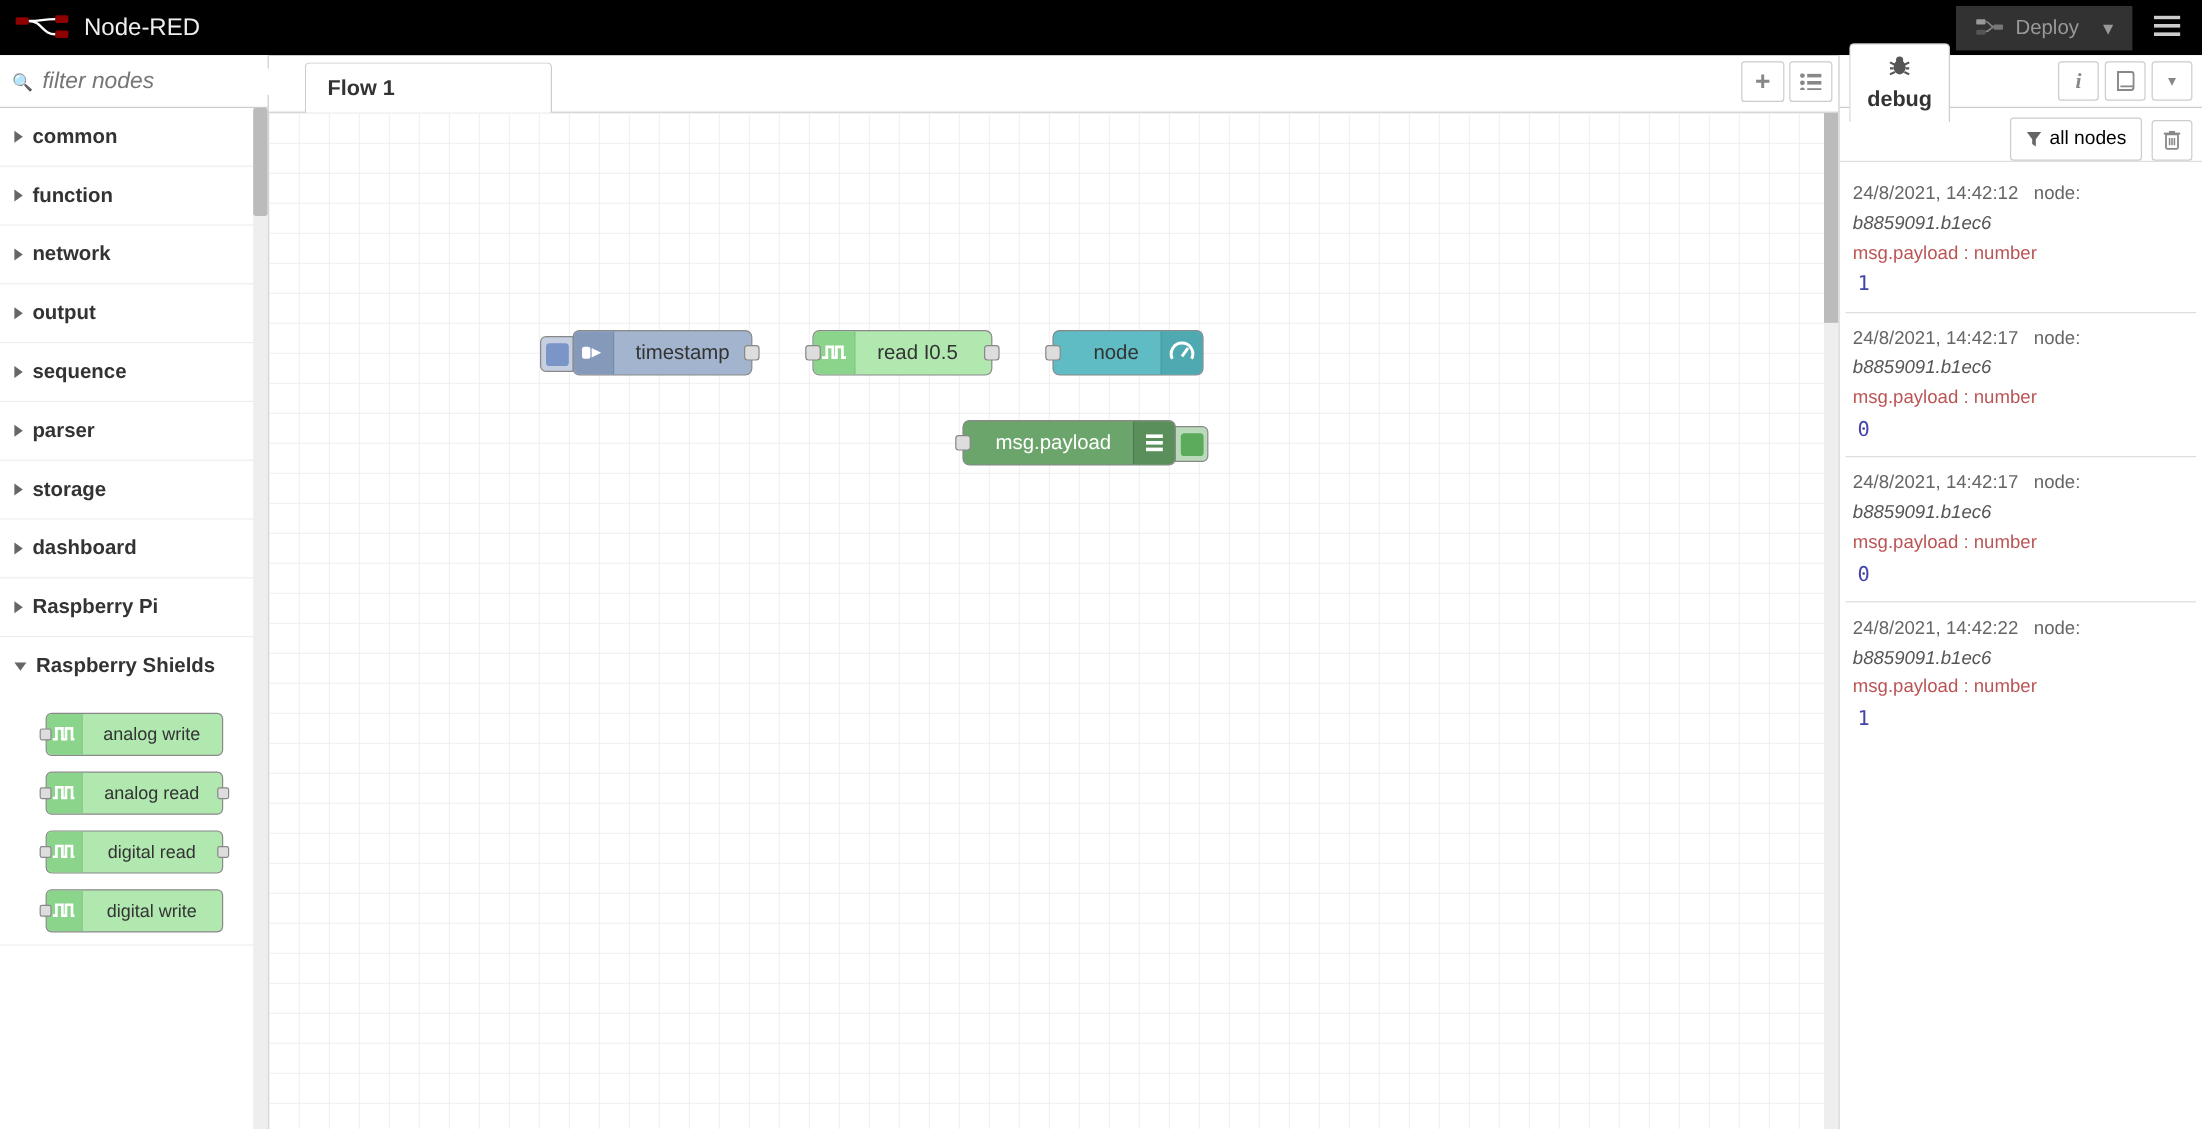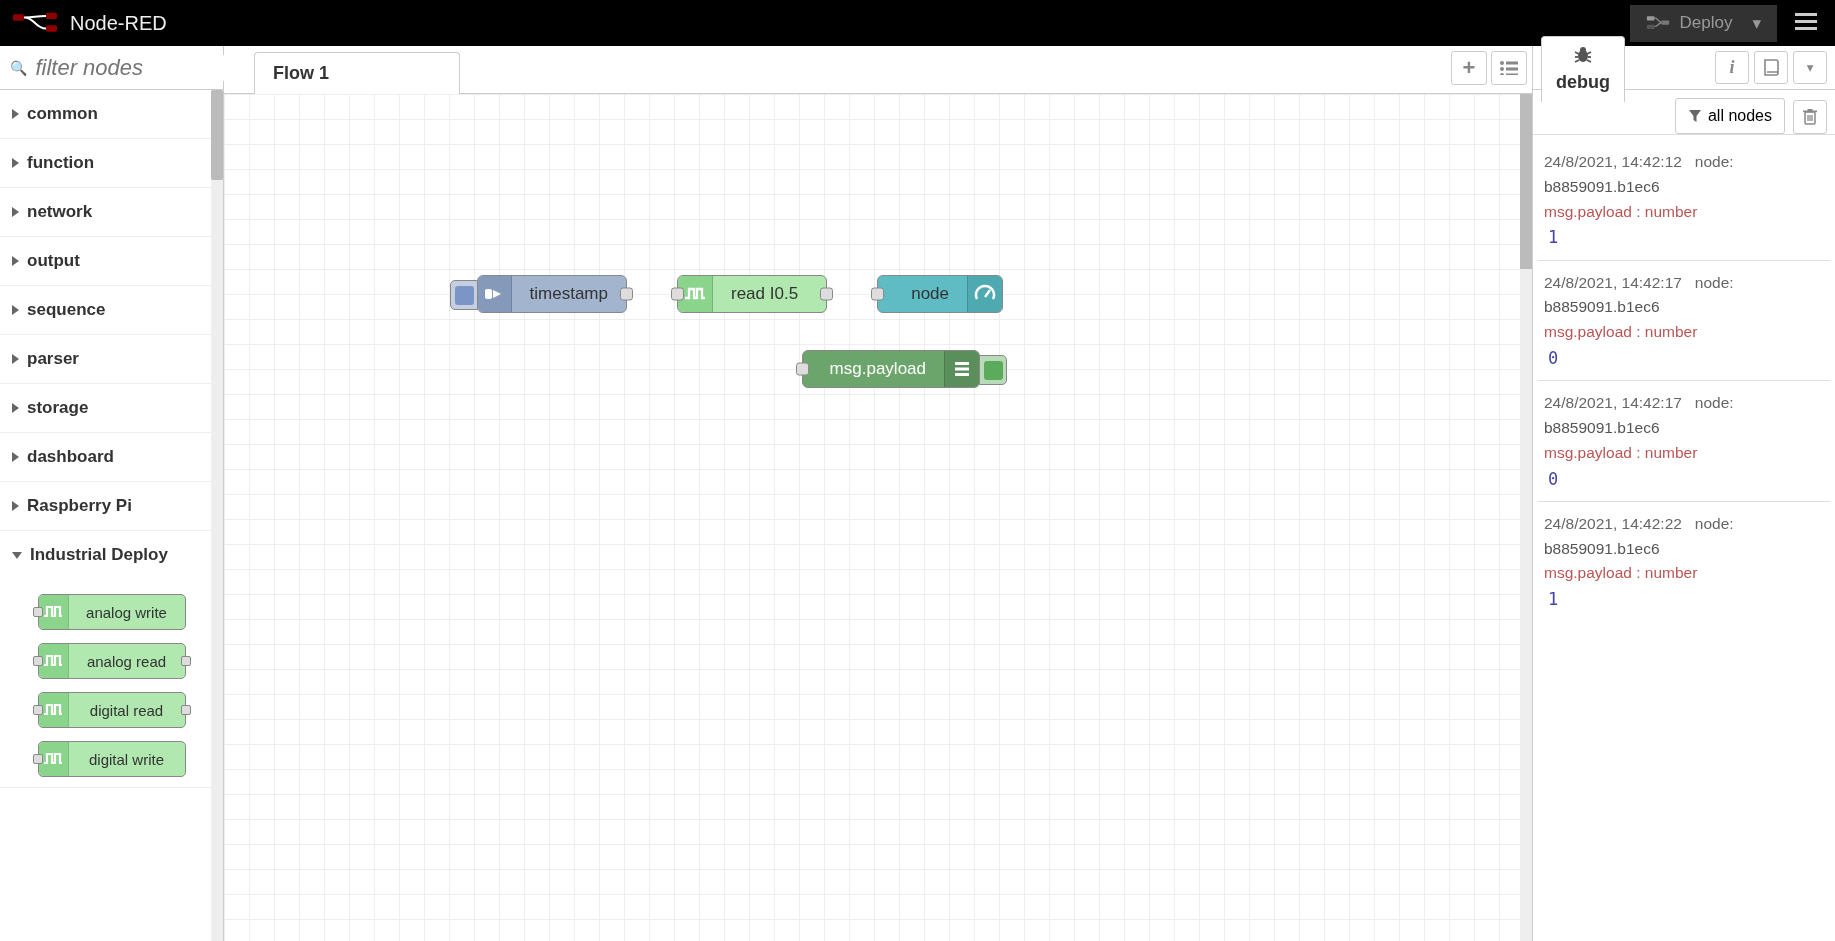--- a/index.html
+++ b/index.html
@@ -8,21 +8,21 @@
 .logo { display: flex; align-items: center; gap: 10px; flex: 1; }
 .logo-icon { width: 50px; height: 22px; }
 .logo-text { font-size: 20px; color: #eee; }
 .deploy-btn { background: #323232; border: none; color: #999; padding: 8px 16px; display: flex; align-items: center; gap: 10px; font-size: 17px; cursor: pointer; margin-right: 10px; }
 .deploy-icon { width: 24px; height: 18px; }
 .menu-btn { background: none; border: none; color: #ccc; cursor: pointer; padding: 8px; }
 
 .main { display: flex; height: 895px; }
 .palette { width: 224px; border-right: 1px solid #ccc; display: flex; flex-direction: column; background: #fff; position: relative; }
 .filter-box { height: 44px; border-bottom: 1px solid #ccc; display: flex; align-items: center; padding: 0 10px; }
-.filter-box input { border: none; outline: none; font-size: 22px; color: #888; flex: 1; margin-left: 8px; font-style: italic; }
+.filter-box input { border: none; outline: none; font-size: 19px; color: #888; flex: 1; margin-left: 8px; font-style: italic; }
 .search-icon { color: #999; font-size: 14px; }
 .categories { flex: 1; overflow-y: auto; }
 .category { border-bottom: 1px solid #eee; }
 .cat-header { padding: 14px 12px; font-weight: bold; font-size: 17px; color: #333; display: flex; align-items: center; gap: 8px; cursor: pointer; user-select: none; }
 .chevron { display: inline-block; width: 0; height: 0; }
 .chevron.right { border-top: 5px solid transparent; border-bottom: 5px solid transparent; border-left: 7px solid #666; }
 .chevron.down { border-left: 5px solid transparent; border-right: 5px solid transparent; border-top: 7px solid #666; }
 .palette-nodes { padding: 15px 20px 10px; display: flex; flex-direction: column; gap: 13px; align-items: center; }
 .palette-node { position: relative; width: 148px; height: 36px; border: 1px solid #888; border-radius: 5px; background: #b0e8b0; display: flex; align-items: center; font-size: 15px; cursor: move; }
 .palette-node-icon { width: 30px; height: 100%; background: #8bd48b; border-right: 1px solid rgba(0,0,0,0.1); display: flex; align-items: center; justify-content: center; border-radius: 5px 0 0 5px; }
@@ -75,21 +75,21 @@
 .sb-actions { margin-left: auto; display: flex; gap: 5px; }
 .sb-action { width: 34px; height: 33px; border: 1px solid #ccc; background: #fff; display: flex; align-items: center; justify-content: center; cursor: pointer; border-radius: 3px; color: #888; }
 .sb-toolbar { height: 45px; border-bottom: 1px solid #ddd; display: flex; align-items: flex-end; justify-content: flex-end; padding: 0 8px; gap: 8px; }
 .filter-btn { padding: 8px 12px; border: 1px solid #ccc; background: #fff; border-radius: 3px; font-size: 16px; display: flex; align-items: center; gap: 6px; cursor: pointer; }
 .trash-btn { width: 34px; height: 34px; border: 1px solid #ccc; background: #fff; border-radius: 3px; display: flex; align-items: center; justify-content: center; cursor: pointer; color: #888; }
 .debug-msgs { flex: 1; overflow-y: auto; padding: 5px; }
 .dmsg { border-top: 1px solid #ddd; padding: 10px 6px 8px; font-size: 15.5px; line-height: 1.6; }
 .dmsg:first-child { border-top: none; }
 .dmsg-ts { color: #666; }
 .dmsg-node { color: #666; }
-.dmsg-nodeid { color: #555; }
+.dmsg-nodeid { color: #555; font-style: italic; }
 .dmsg-path { color: #b55; }
 .dmsg-val { color: #44a; font-family: monospace; font-size: 17px; margin-left: 4px; }
 
 svg.iconsvg { display: block; }
 </style>
 </head>
 <body>
 
 <div class="header">
   <div class="logo">
@@ -178,21 +178,21 @@
         </div>
       <div class="category">
           <div class="cat-header">
             <span class="chevron right"></span>
             <span>Raspberry Pi</span>
           </div>
         </div>
       <div class="category">
         <div class="cat-header">
             <span class="chevron down"></span>
-            <span>Industrial Deploy</span>
+            <span>Raspberry Shields</span>
           </div>
         <div class="palette-nodes">
           <div class="palette-node">
             <span class="port left"></span>
             <div class="palette-node-icon">
                 <svg width="20" height="18" viewBox="0 0 20 18">
                   <path d="M1 13 L4 13 L4 4 L9 4 L9 13 L12 13 L12 4 L17 4 L17 13 L19 13" stroke="#fff" stroke-width="2.2" fill="none"></path>
                 </svg>
               </div>
             <span class="palette-node-label">analog write</span>

